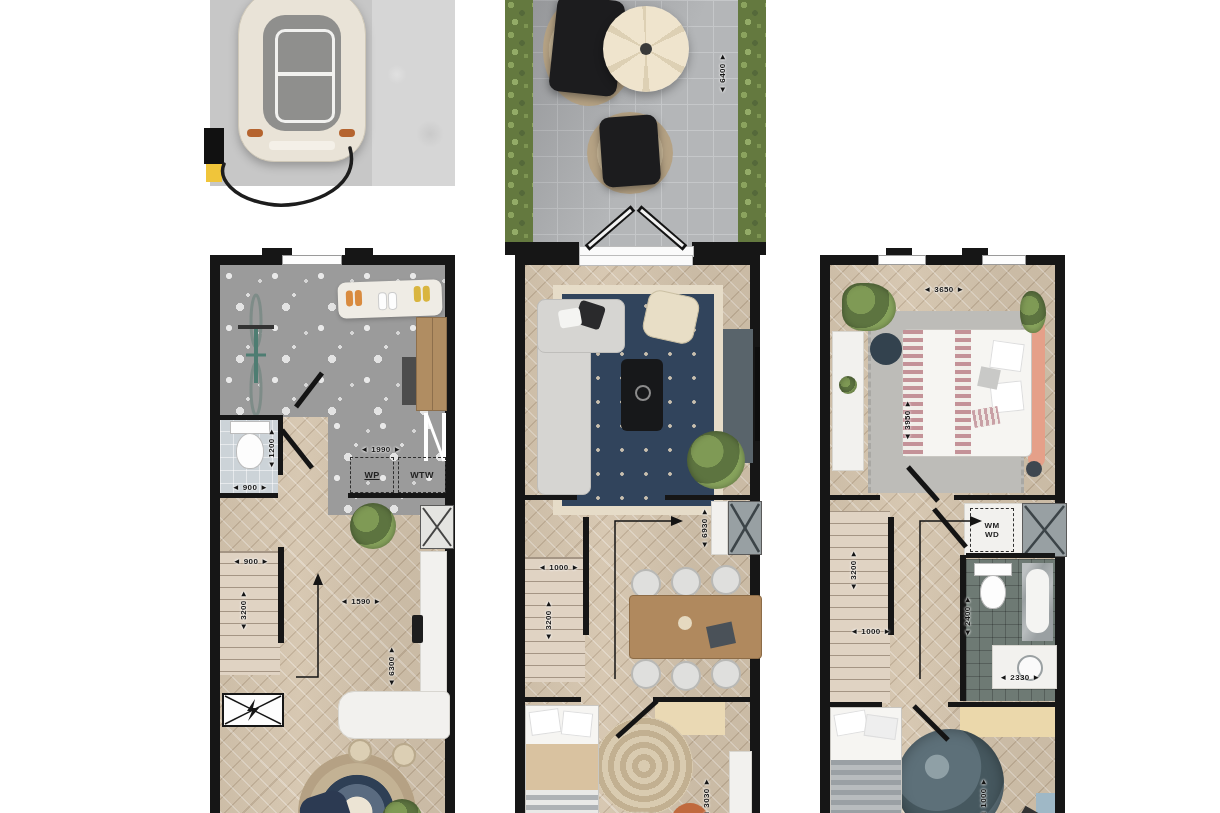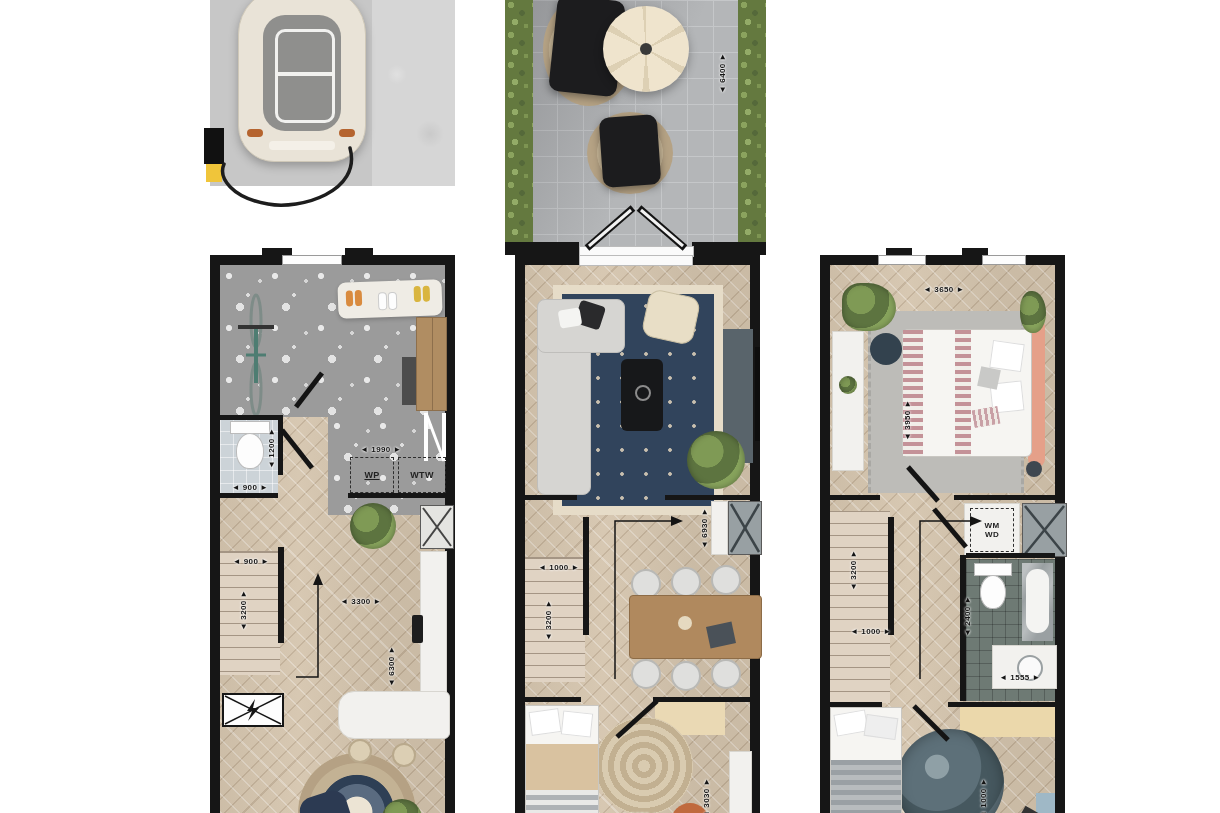--- a/index.html
+++ b/index.html
@@ -229,21 +229,21 @@
 
     <div class="stairs abs" style="left:0;top:286px;width:60px;height:124px;"></div>
     <div class="wall" style="left:58px;top:282px;width:6px;height:96px;"></div>
     <div class="d" style="left:6px;top:292px;width:50px;">◄ 900 ►</div>
     <div class="d v" style="left:0px;top:340px;width:48px;">◄ 3200 ►</div>
     <svg class="arrowsvg" style="left:68px;top:300px;width:100px;height:120px;">
       <path d="M8,112 H30 V14" fill="none" stroke="#141414" stroke-width="1.5"></path>
       <path d="M25,20 L30,8 L35,20 Z" fill="#141414"></path>
     </svg>
 
-    <div class="d" style="left:108px;top:332px;width:66px;">◄ 3300 ►</div>
+    <div class="d" style="left:108px;top:332px;width:66px;">◄ 1590 ►</div>
 
     <div class="shaft" style="left:200px;top:240px;width:32px;height:42px;background:#e4e4e1;">
       <svg viewBox="0 0 32 42" preserveAspectRatio="none">
           <line x1="2" y1="2" x2="30" y2="40" stroke="#444" stroke-width="2"></line>
           <line x1="30" y1="2" x2="2" y2="40" stroke="#444" stroke-width="2"></line>
         </svg>
     </div>
     <div class="white-unit" style="left:200px;top:286px;width:25px;height:158px;"></div>
     <div class="abs" style="left:192px;top:350px;width:11px;height:28px;background:#1d1d1d;border-radius:2px;z-index:13;"></div>
     <div class="plantc" style="left:130px;top:238px;width:46px;height:46px;"></div>
@@ -359,21 +359,21 @@
       <div class="abs" style="left:70px;top:78px;width:26px;height:18px;background:repeating-linear-gradient(90deg,#c9a0a6 0 3px,#efe9e4 3px 6px);transform:rotate(-10deg);"></div>
     </div>
     <div class="d v" style="left:52px;top:150px;width:52px;">◄ 3950 ►</div>
     <div class="abs" style="left:196px;top:196px;width:16px;height:16px;background:#3f4750;border-radius:50%;z-index:12;"></div>
     <svg class="doorsvg" style="left:60px;top:196px;width:60px;height:48px;">
       <line x1="18" y1="6" x2="48" y2="40" stroke="#141414" stroke-width="5"></line>
     </svg>
 
     <div class="wall" style="left:0;top:230px;width:50px;height:5px;"></div>
     <div class="wall" style="left:124px;top:230px;width:101px;height:5px;"></div>
-    <div class="white-unit" style="left:134px;top:238px;width:54px;height:52px;">
+    <div class="white-unit" style="left:134px;top:238px;width:54px;height:52px;padding-left:38px;">
       <div class="dashedbox" style="left:5px;top:4px;width:42px;height:42px;flex-direction:column;">
         <span class="label-sm">WM</span>
         <span class="label-sm">WD</span>
       </div>
     </div>
     <div class="shaft" style="left:192px;top:238px;width:43px;height:52px;background:#98a0a3;">
       <svg viewBox="0 0 43 52" preserveAspectRatio="none">
           <line x1="2" y1="2" x2="41" y2="50" stroke="#3c4448" stroke-width="2.5"></line>
           <line x1="41" y1="2" x2="2" y2="50" stroke="#3c4448" stroke-width="2.5"></line>
         </svg>
@@ -396,21 +396,21 @@
     <div class="wall" style="left:136px;top:288px;width:89px;height:5px;"></div>
     <div class="abs" style="left:144px;top:298px;width:36px;height:11px;background:#fdfdfd;border:1px solid #bbb;z-index:12;"></div>
     <div class="abs" style="left:150px;top:310px;width:24px;height:32px;background:#fdfdfd;border:1px solid #bbb;border-radius:50% 50% 46% 46%;z-index:12;"></div>
     <div class="abs" style="left:192px;top:298px;width:31px;height:78px;background:#9aa0a2;background-image:linear-gradient(120deg,rgba(255,255,255,.35) 10%,transparent 30%,rgba(255,255,255,.3) 55%,transparent 75%);z-index:11;">
       <div class="abs" style="left:4px;top:6px;width:23px;height:64px;background:#f4f4f2;border-radius:11px;"></div>
     </div>
     <div class="white-unit" style="left:162px;top:380px;width:63px;height:42px;">
       <div class="abs" style="left:24px;top:9px;width:22px;height:22px;background:#fafafa;border:2px solid #9aa0a2;border-radius:50%;"></div>
     </div>
     <div class="d v" style="left:114px;top:346px;width:48px;">◄ 2400 ►</div>
-    <div class="d" style="left:160px;top:408px;width:60px;">◄ 1555 ►</div>
+    <div class="d" style="left:160px;top:408px;width:60px;">◄ 2330 ►</div>
 
     <div class="wall" style="left:0;top:437px;width:52px;height:5px;"></div>
     <div class="wall" style="left:118px;top:437px;width:107px;height:5px;"></div>
     <svg class="doorsvg" style="left:70px;top:437px;width:60px;height:46px;">
       <line x1="14" y1="4" x2="48" y2="38" stroke="#141414" stroke-width="5"></line>
     </svg>
     <div class="bedframe" style="left:0;top:442px;width:70px;height:116px;">
       <div class="abs" style="left:4px;top:4px;width:30px;height:20px;background:#fff;border:1px solid #ddd;transform:rotate(-10deg);"></div>
       <div class="abs" style="left:34px;top:8px;width:30px;height:20px;background:#eee;border:1px solid #ddd;transform:rotate(8deg);"></div>
       <div class="abs" style="left:0;top:52px;width:70px;height:64px;background:repeating-linear-gradient(180deg,#9aa0a4 0 5px,#b8bcbe 5px 10px);"></div>

